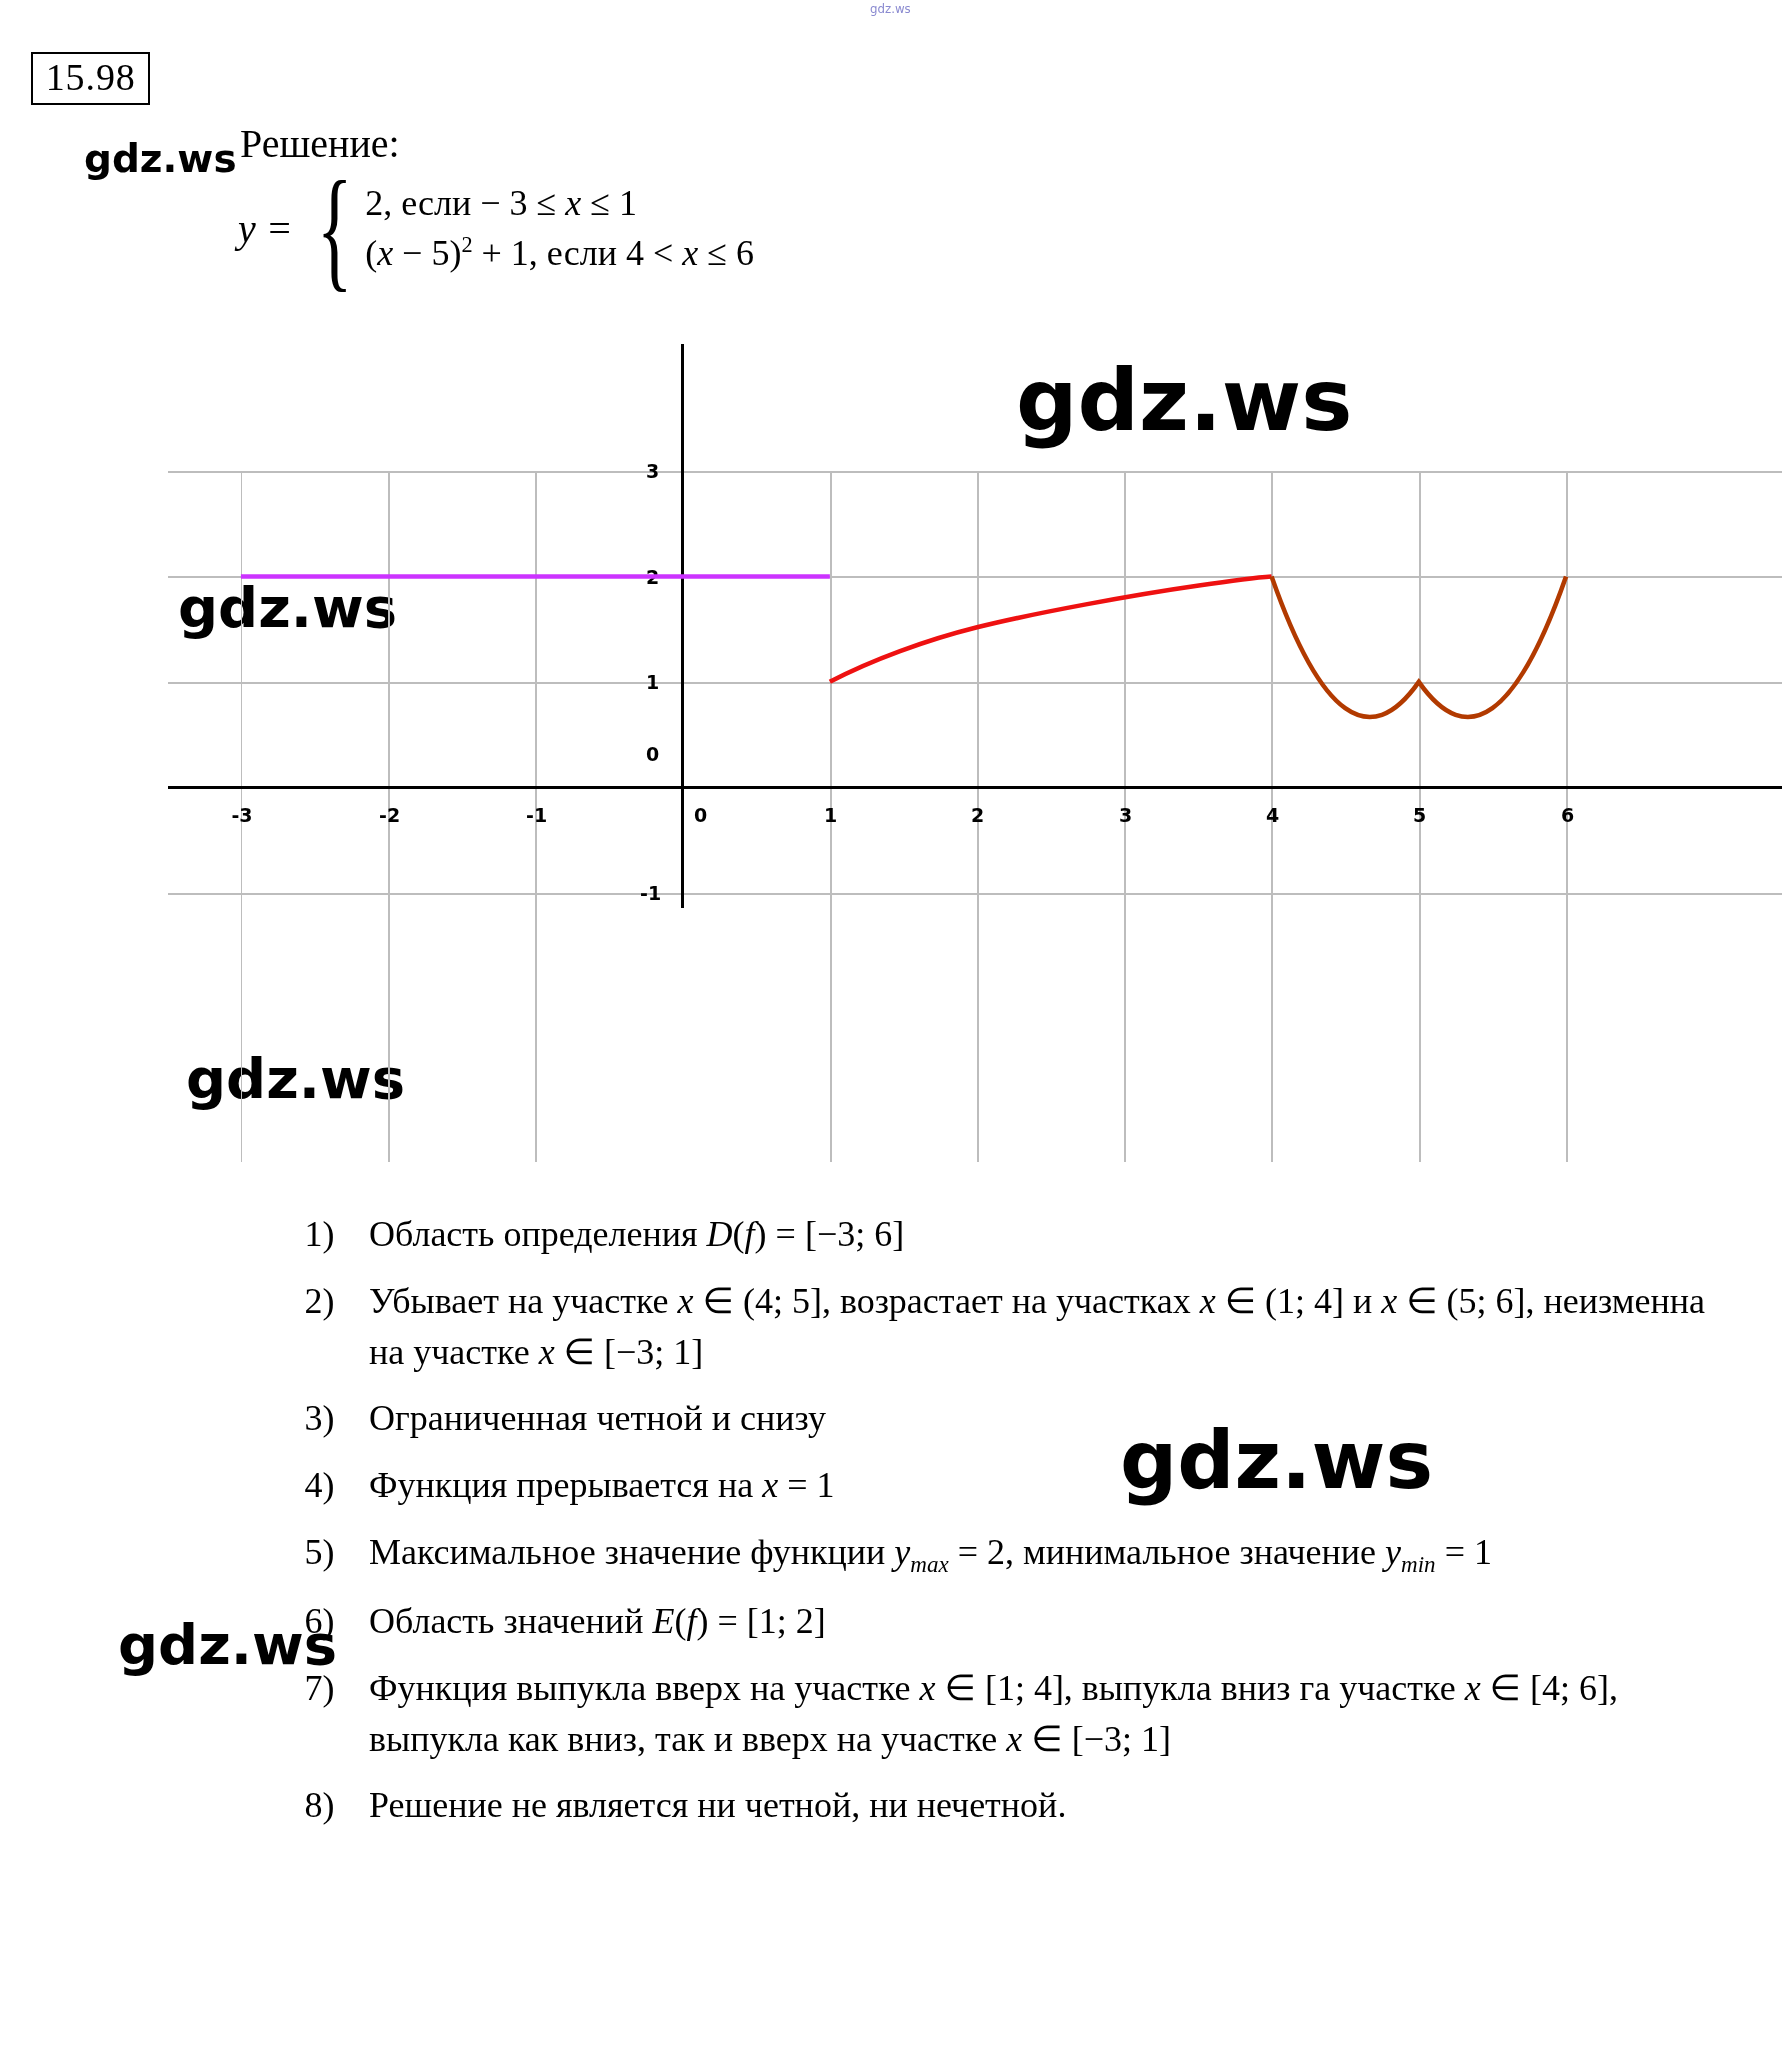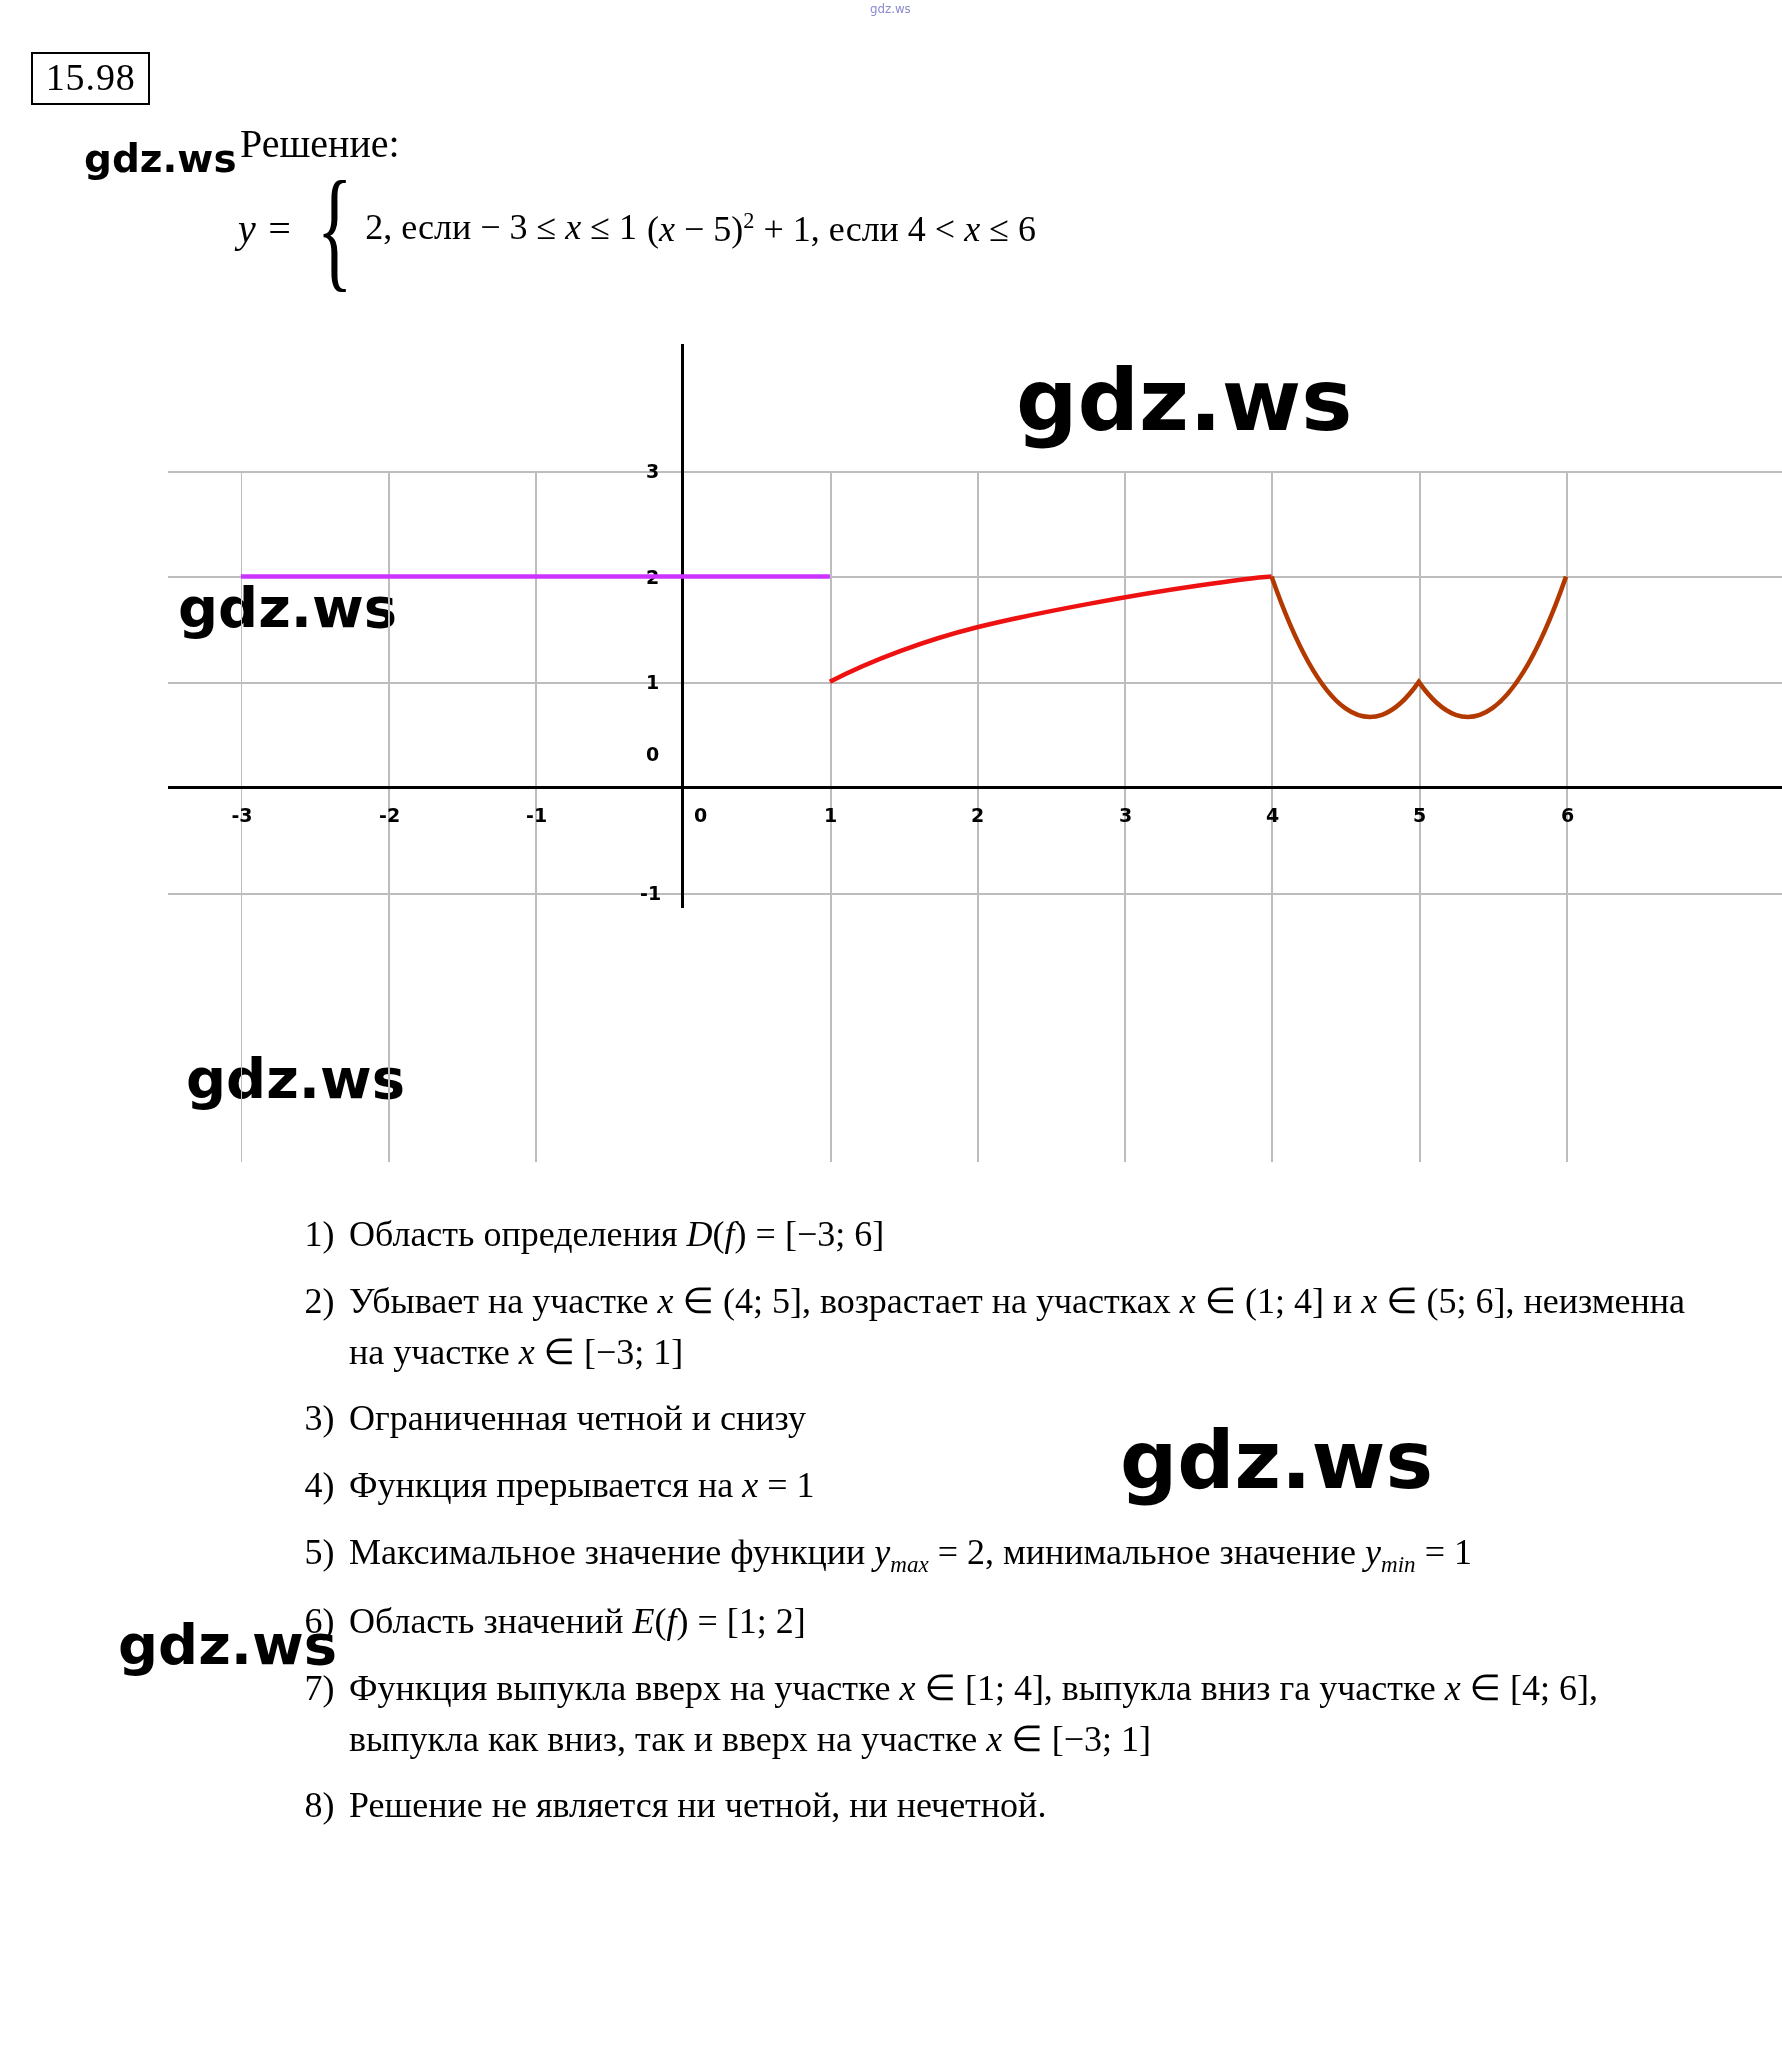--- a/index.html
+++ b/index.html
@@ -71,21 +71,21 @@
   .brace {
     font-size: 136px;
     line-height: 0.72;
     font-family: "Liberation Serif", serif;
     transform: scaleX(0.55);
     transform-origin: center;
     margin-right: -5.5px;
   }
   .cases {
     display: flex;
-    flex-direction: row;
+    flex-direction: column;
     justify-content: flex-start;
     gap: 10px;
     margin-left: 3.6px;
     font-family: Liberation Serif, serif;
   }
   .case-line {
     white-space: nowrap;
     font-size: 36px;
     line-height: 1.05;
   }
@@ -152,20 +152,21 @@
   }
   .ans-marker {
     width: 49px;
     flex: 0 0 49px;
     text-align: right;
     padding-right: 14.5px;
     box-sizing: border-box;
   }
   .ans-text {
     flex: 1;
+    margin-left: 20px;
   }
   .ans-text .it { font-style: italic; }
   sub.sb { font-size: 0.64em; vertical-align: sub; font-style: italic; }
 </style>
 </head>
 <body>
 
 <div class="wm-tiny" style="left:870px; top:1.8px;">gdz.ws</div>
 
 <div class="ex-num">15.98</div>

